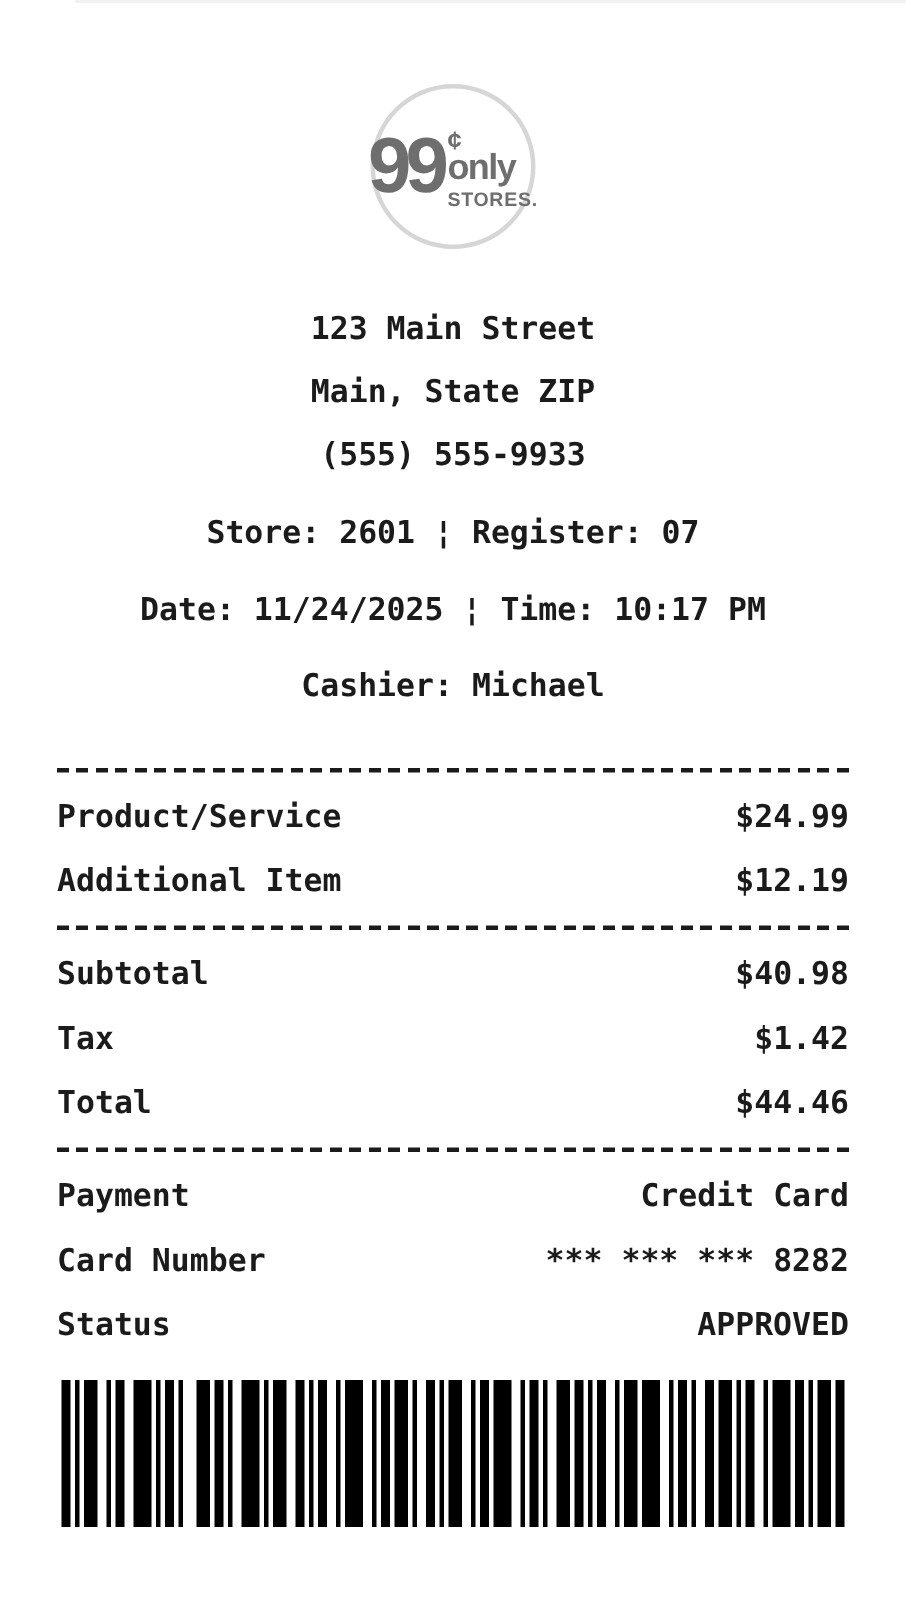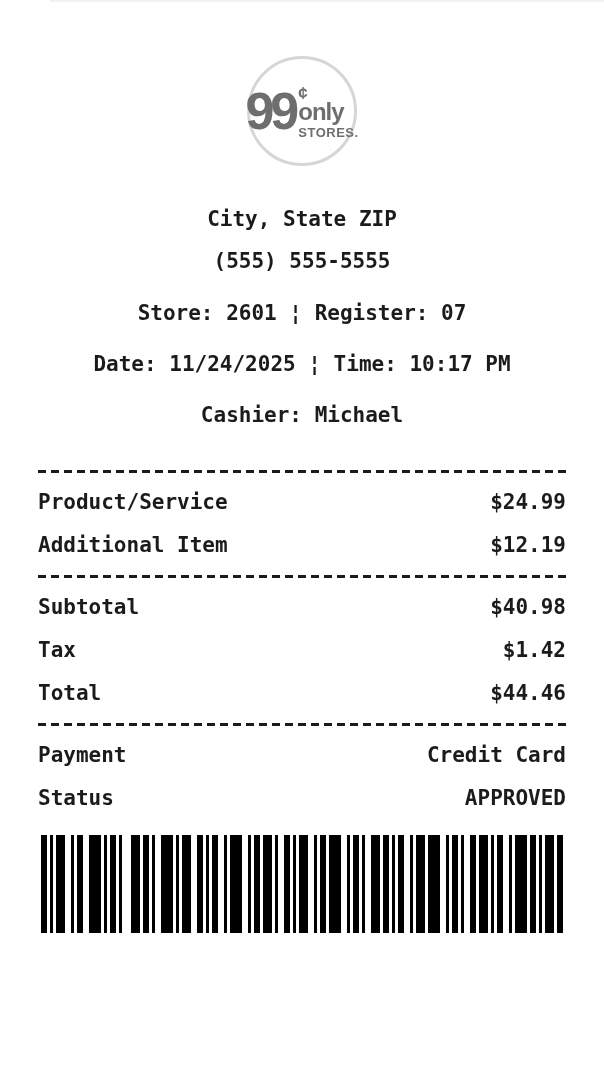--- a/index.html
+++ b/index.html
@@ -81,22 +81,23 @@
         <span class="logo-col">
           <span class="logo-cent">¢</span>
           <span class="logo-only">only</span>
           <span class="logo-stores">STORES.</span>
         </span>
       </div>
     </div>
   </div>
 
   <div class="address">
-    <div>City, State ZIP</div>
-    <div>(555) 555-5555</div>
+    <div>123 Main Street</div>
+    <div>Main, State ZIP</div>
+    <div>(555) 555-9933</div>
   </div>
 
   <div class="meta">
     <div>Store: 2601 ¦ Register: 07</div>
     <div>Date: 11/24/2025 ¦ Time: 10:17 PM</div>
     <div>Cashier: Michael</div>
   </div>
 
   <div class="dashline dash-1"></div>
 
@@ -129,20 +130,24 @@
   </div>
 
   <div class="dashline dash-3"></div>
 
   <div class="rows rows-payment">
     <div class="row">
       <span class="cell-label">Payment</span>
       <span class="cell-amount">Credit Card</span>
     </div>
     <div class="row">
+      <span class="cell-label">Card Number</span>
+      <span class="cell-amount">*** *** *** 8282</span>
+    </div>
+    <div class="row">
       <span class="cell-label">Status</span>
       <span class="cell-amount">APPROVED</span>
     </div>
   </div>
 
   <div class="barcode" style="height: 98px;">
       <span class="bar" style="width: 6px;"></span>
       <span style="width: 3px;"></span>
       <span class="bar" style="width: 3px;"></span>
       <span style="width: 3px;"></span>

